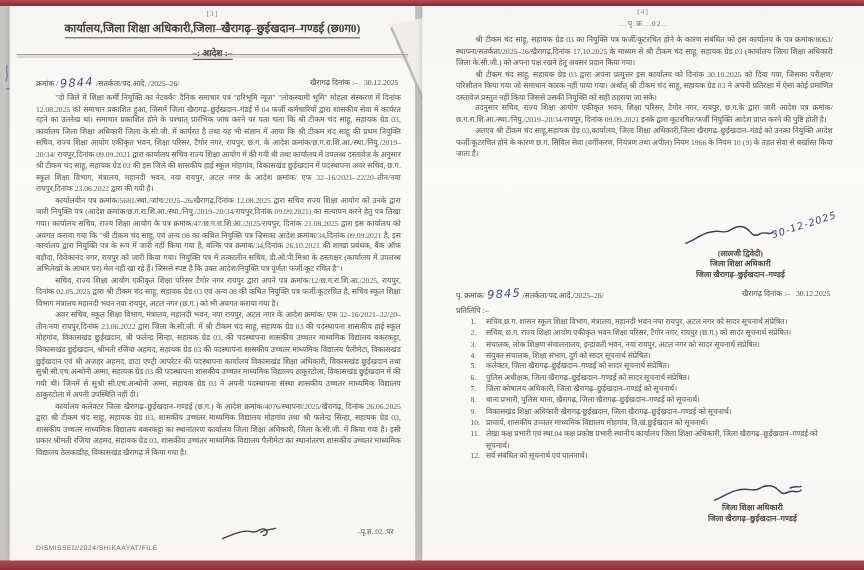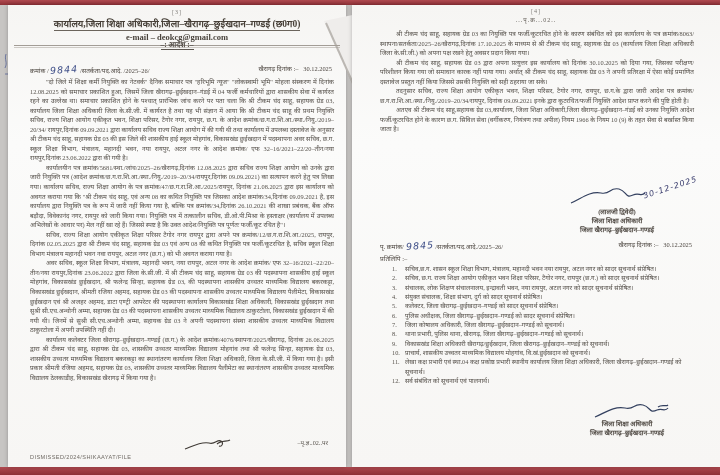--- a/index.html
+++ b/index.html
@@ -54,21 +54,20 @@
   </svg>
 
   <div class="page left">
     <svg class="curl" viewBox="0 0 42 92">
       <polygon points="42,0 42,92 4,8" fill="#efedeb"></polygon>
       <path d="M6,10 L40,86" stroke="#8f8a84" stroke-width="2" fill="none" opacity=".55"></path>
     </svg>
 
     <div class="pgnum" style="top:4px;">[3]</div>
     <div class="title"><span>कार्यालय,जिला शिक्षा अधिकारी,जिला–खैरागढ़–छुईखदान–गण्डई (छ0ग0)</span></div>
-    <div class="email">e-mail – deokcg@gmail.com</div>
     <div class="rule" style="top:40px;"></div>
     <div class="rule" style="top:42px;opacity:.5;"></div>
     <div class="order-head"><span>–: आदेश :–</span></div>
 
     <div class="refrow" style="top:59px;left:22px;">
       <span>क्रमांक /</span>
       <span class="hand">9844</span>
       <span>/सतर्कता/पद.आदे. /2025–26/</span>
     </div>
     <div class="refrow" style="top:59px;right:14px;">

